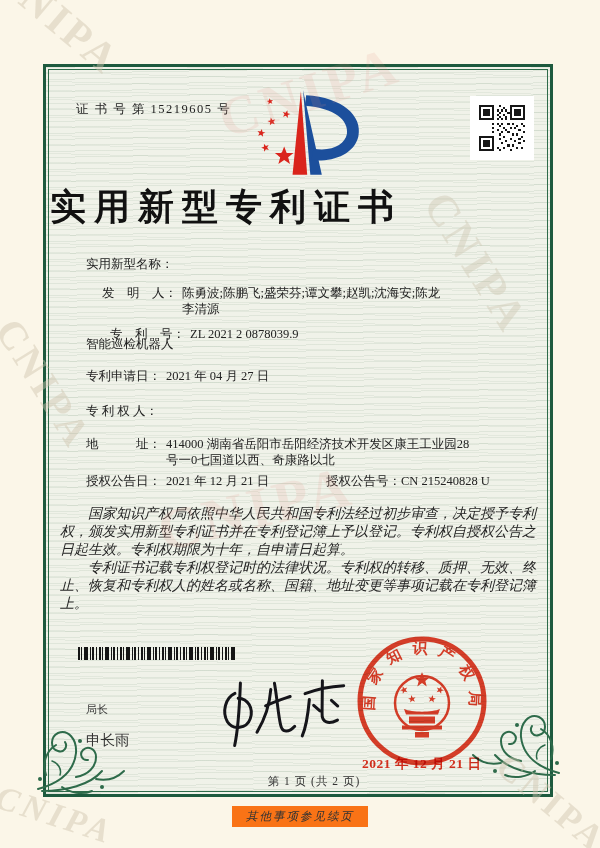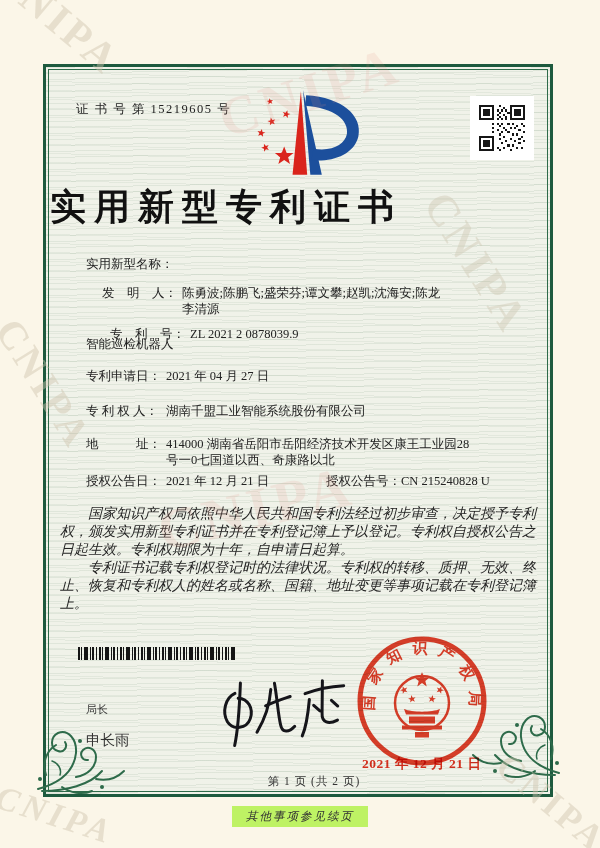--- a/index.html
+++ b/index.html
@@ -84,21 +84,21 @@
     letter-spacing:0.5px; white-space:nowrap;
     text-shadow:0 0 3px #fff, 0 0 2px #fff;
     mix-blend-mode:multiply; z-index:4;
   }
   .page-no {
     position:absolute; left:0; top:707px; width:100%;
     text-align:center; font-size:11.5px; color:#333; letter-spacing:1px;margin-left:16px;
   }
   .footer-note {
     position:absolute; left:50%; top:806px; transform:translateX(-50%);
-    background:#bef264; padding:3px 14px;
+    background:#f97316; padding:3px 14px;
     font-size:11.5px; color:#333; letter-spacing:2px; z-index:3;
     font-style:italic;
   }
   .flourish { position:absolute; pointer-events:none; }
   .flourish.left  { left:-14px; top:616px; }
   .flourish.right { right:-15px; top:600px; transform:scaleX(-1); }
   svg { display:block; }
 </style>
 </head>
 <body>
@@ -244,21 +244,20 @@
     <div class="frow" style="top:70px;margin-left:24px;">
       <span class="flabel">专　利　号：</span>
       <span class="fvalue">ZL 2021 2 0878039.9</span>
     </div>
     <div class="frow" style="top:112px;">
       <span class="flabel">专利申请日：</span>
       <span class="fvalue">2021 年 04 月 27 日</span>
     </div>
     <div class="frow" style="top:147px;">
       <span class="flabel">专 利 权 人：</span>
-      <span class="fvalue">湖南千盟工业智能系统股份有限公司</span>
     </div>
     <div class="frow" style="top:180px;">
       <span class="flabel">地　　　址：</span>
       <span class="fvalue">414000 湖南省岳阳市岳阳经济技术开发区康王工业园28
 号一0七国道以西、奇康路以北</span>
     </div>
     <div class="frow-last">
       <span class="pairA">
         <span class="flabel">授权公告日：</span>
         <span class="fvalue">2021 年 12 月 21 日</span>

